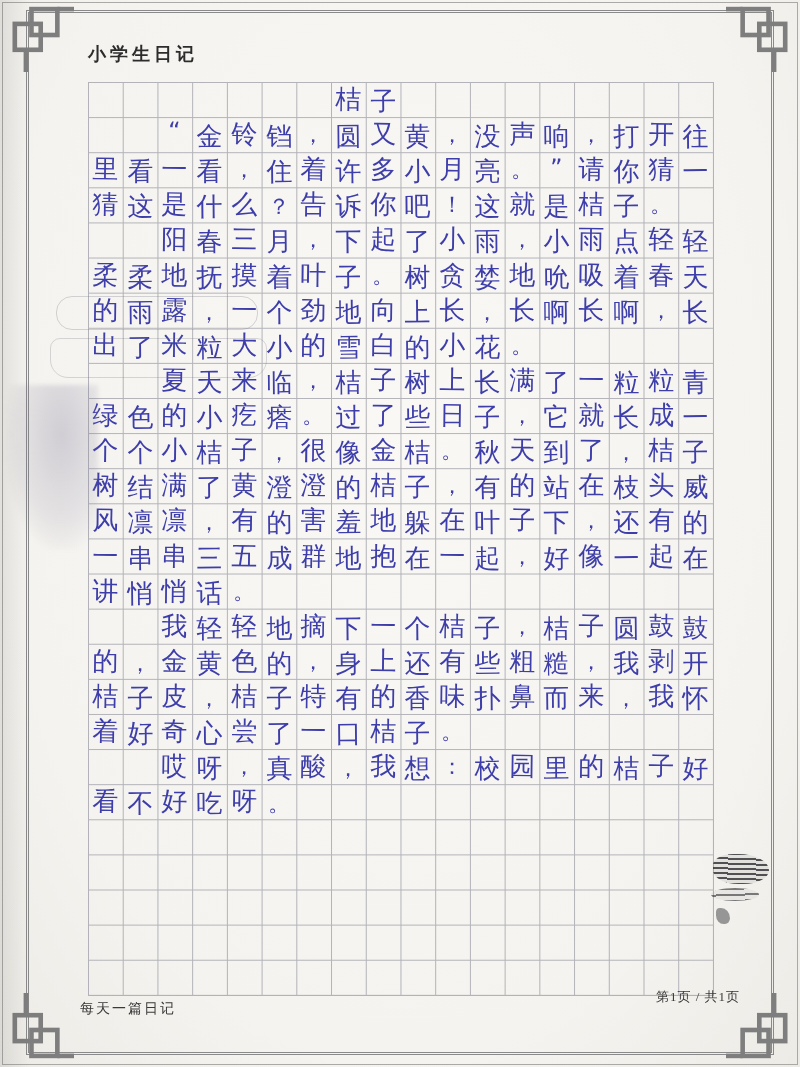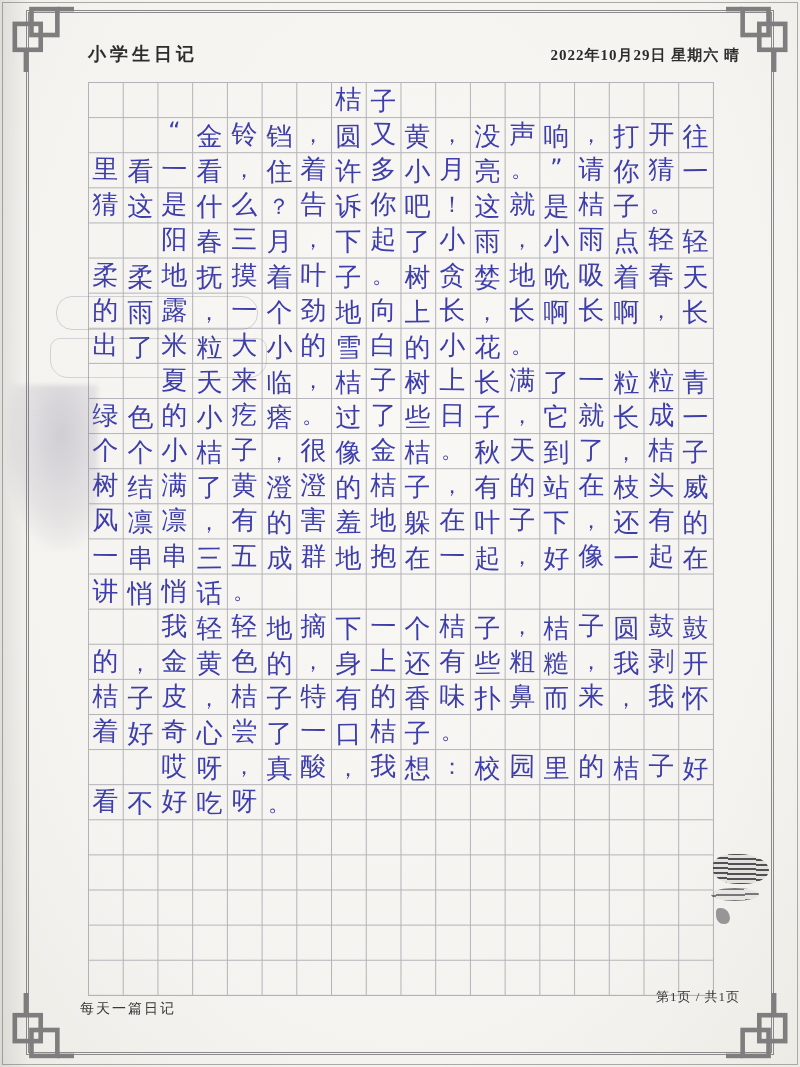--- a/index.html
+++ b/index.html
@@ -100,21 +100,20 @@
   <div class="corner br">
     <svg viewBox="0 0 80 80" fill="none" stroke="#7e7e7e" stroke-width="5">
       <path d="M80 12 H62"></path>
         <rect x="34" y="12" width="28" height="28"></rect>
       <rect x="16" y="28" width="28" height="28"></rect>
         <path d="M28 80 V56"></path>
     </svg>
   </div>
 
   <div class="header-left">小学生日记</div>
-  <div class="header-right">2022年10月29日 星期六 晴</div>
 
   <div class="gridbox" id="gridbox">
       <div class="hrow" style="top: 0px; left: 243.056px;">
         <span class="char" style="color: rgb(62, 62, 171);">桔</span>
         <span class="char" style="color: rgb(62, 62, 171);">子</span>
       </div>
       <div class="hrow" style="top: 35.1154px; left: 69.4444px;">
         <span class="char quote" style="color: rgb(62, 62, 171);">“</span>
         <span class="char" style="color: rgb(62, 62, 171);">金</span>
         <span class="char" style="color: rgb(62, 62, 171);">铃</span>

